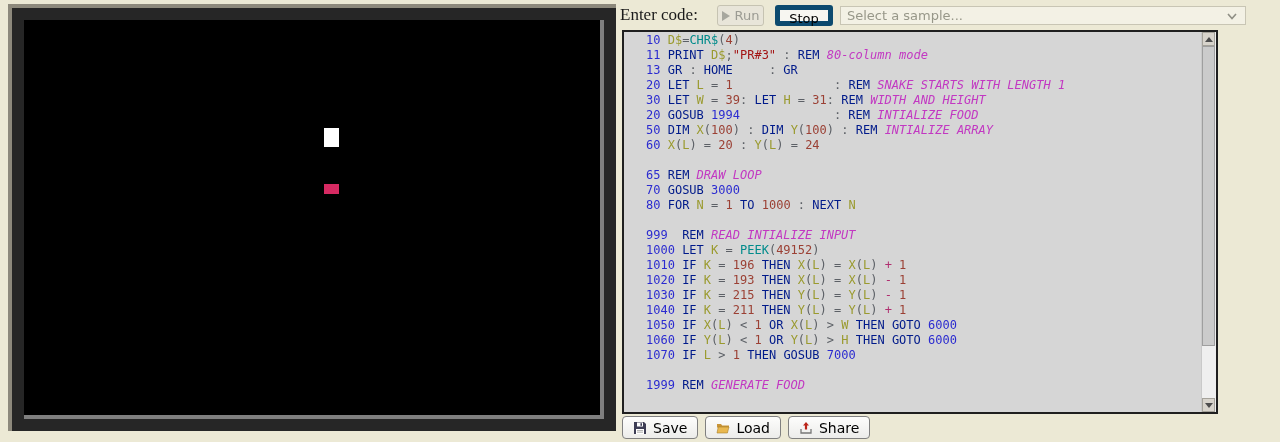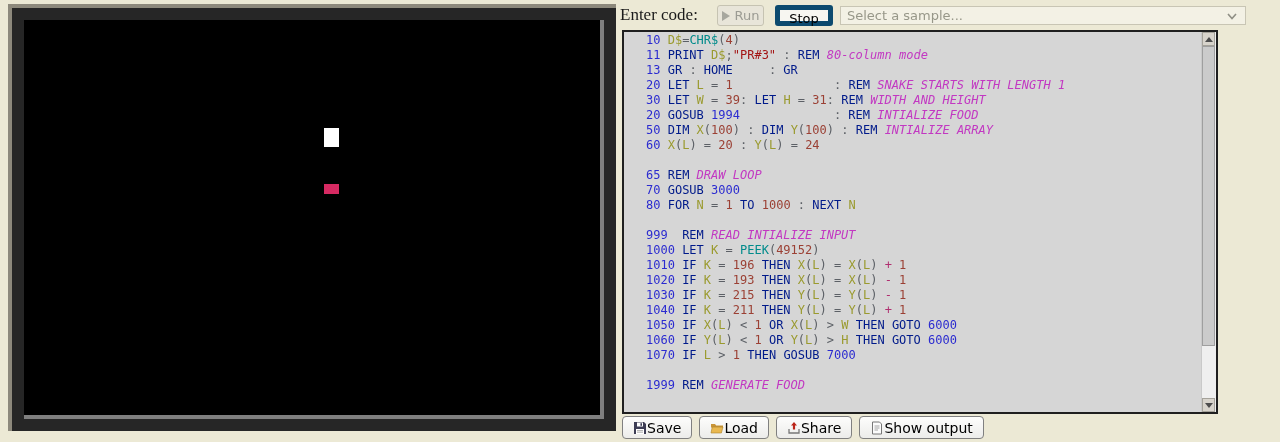--- a/index.html
+++ b/index.html
@@ -64,21 +64,21 @@
   .vscroll{position:absolute;top:0;right:0;bottom:0;width:14px;background:#efefef;border-left:1px solid #c9c9c9;}
   .sb-btn{position:absolute;left:0;width:13px;height:14px;background:#d8d4cc;border:1px solid #a5a29a;box-sizing:border-box;display:flex;align-items:center;justify-content:center;}
   .sb-up{top:0;}
   .sb-down{bottom:0;}
   .tri-up{width:0;height:0;border-bottom:5px solid #4d4d4d;border-left:4px solid transparent;border-right:4px solid transparent;}
   .tri-down{width:0;height:0;border-top:5px solid #4d4d4d;border-left:4px solid transparent;border-right:4px solid transparent;}
   .sb-thumb{position:absolute;left:0;top:14px;width:13px;height:300px;background:#cbcbcb;border:1px solid #9f9f9f;box-sizing:border-box;}
   
   .footer{position:absolute;left:622px;top:416px;display:flex;gap:7px;}
   .btn-foot{
-    height:23px;box-sizing:border-box;display:inline-flex;align-items:center;gap:0;
+    height:23px;box-sizing:border-box;display:inline-flex;align-items:center;gap:6px;
     padding:0 10px;border:1px solid #808080;border-radius:4px;
     background:linear-gradient(#fdfdfc,#ececea);font-size:14px;color:#000;justify-content:center;
   }
   .icon-svg{display:inline-block;width:14px;height:14px;}
 </style>
 </head>
 <body>
 
 <div class="bezel">
   <div class="screen">
@@ -163,22 +163,13 @@
     </svg>
     <span>Load</span>
   </div>
   <div class="btn-foot">
     <svg class="icon-svg" viewBox="0 0 14 14">
       <path d="M2 8 v4 h10 v-4" fill="none" stroke="#777" stroke-width="1.3"></path>
       <path d="M7 1 l3 3.4 h-1.9 v4.2 h-2.2 V4.4 H4 z" fill="#bb2418"></path>
     </svg>
     <span>Share</span>
   </div>
-  <div class="btn-foot">
-    <svg class="icon-svg" viewBox="0 0 14 14">
-      <path d="M2.5 1 h7 l2 2 v10 h-9 z" fill="#fbfbfb" stroke="#777" stroke-width="1"></path>
-      <line x1="4.5" y1="5" x2="9.5" y2="5" stroke="#9a9a9a" stroke-width="0.9"></line>
-      <line x1="4.5" y1="7" x2="9.5" y2="7" stroke="#9a9a9a" stroke-width="0.9"></line>
-      <line x1="4.5" y1="9" x2="8" y2="9" stroke="#9a9a9a" stroke-width="0.9"></line>
-    </svg>
-    <span>Show output</span>
-  </div>
 </div>
 
 </body></html>

